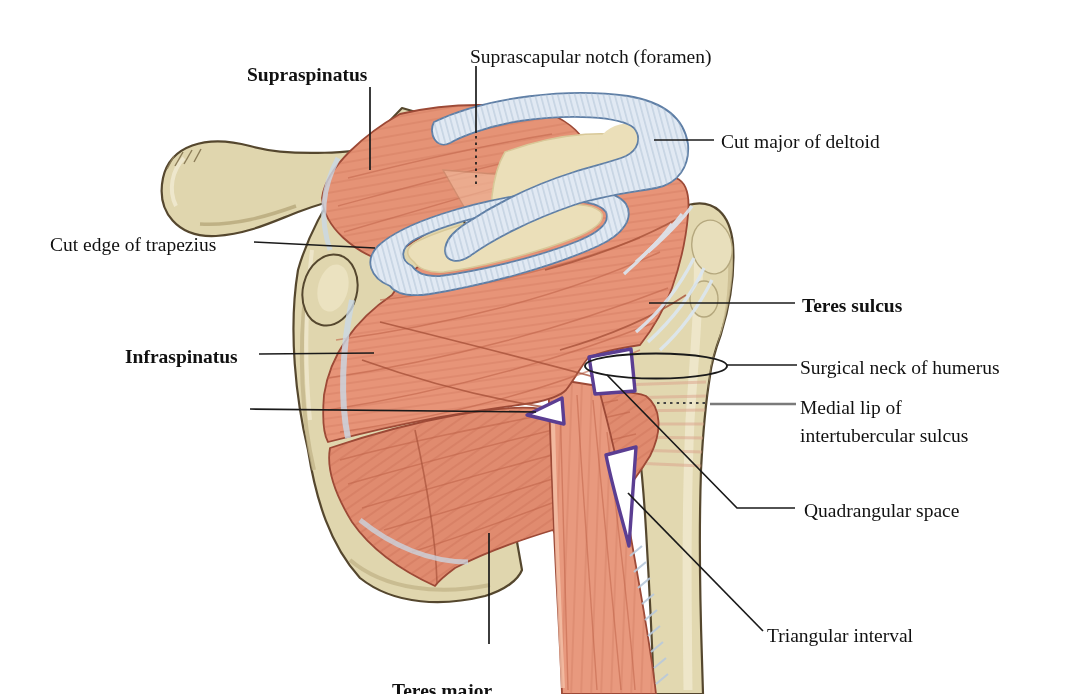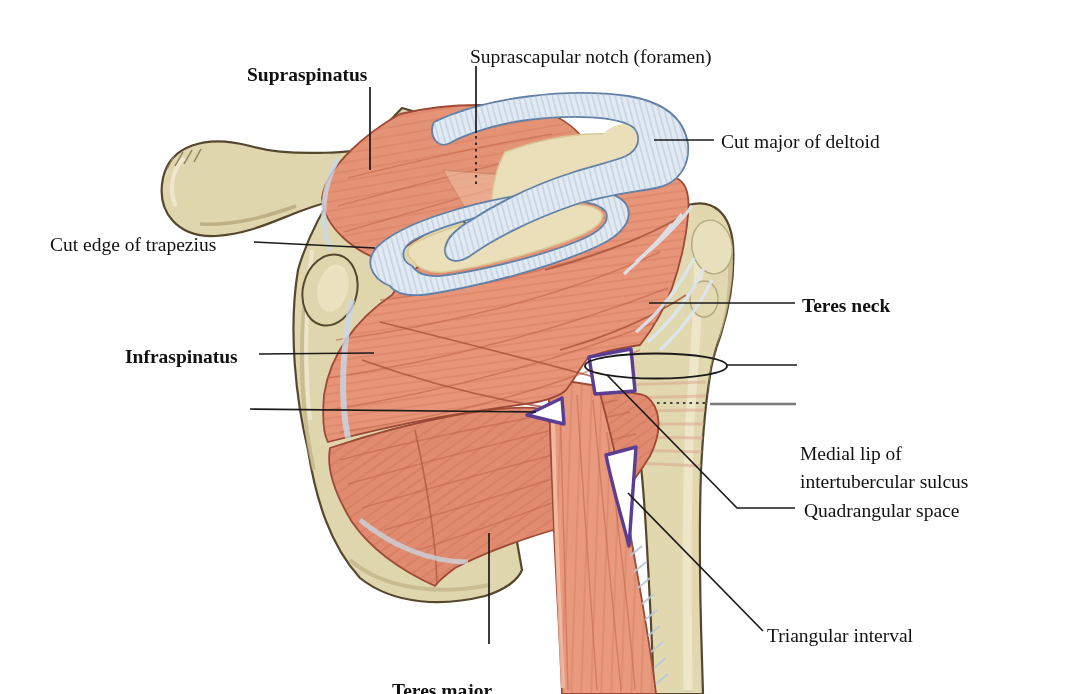--- a/index.html
+++ b/index.html
@@ -6,21 +6,21 @@
   #stage{
     position:relative;width:1082px;height:694px;background:#fff;overflow:hidden;
     font-family:Liberation Serif, serif;
   }
   #art{position:absolute;left:0;top:0;}
   .lbl{
     position:absolute;font-size:19.5px;line-height:23px;color:#111;
     white-space:nowrap;letter-spacing:0;
   }
   .lbl.b{font-weight:700;}
-  .lbl.wrap{white-space:normal;width:215px;line-height:28px;margin-top:46px;}
+  .lbl.wrap{white-space:normal;width:215px;line-height:28px;}
 </style>
 </head>
 <body>
 
 <div id="stage">
 
 <svg id="art" width="1082" height="694" viewBox="0 0 1082 694" xmlns="http://www.w3.org/2000/svg">
   <defs>
     <pattern id="fibH" width="8" height="8" patternUnits="userSpaceOnUse" patternTransform="rotate(82)">
       <line x1="4" y1="0" x2="4" y2="8" stroke="#C1654B" stroke-width="1.1"></line>
@@ -197,20 +197,21 @@
     <path d="M 607,375 L 737,508 L 795,508"></path>
     <path d="M 628,493 L 763,631"></path>
     <path d="M 489,533 L 489,644"></path>
   </g>
 </svg>
 
 <div class="lbl b" style="left:247px;top:63px">Supraspinatus</div>
 <div class="lbl" style="left:470px;top:45px">Suprascapular notch (foramen)</div>
 <div class="lbl" style="left:721px;top:130px">Cut major of deltoid</div>
 <div class="lbl" style="left:50px;top:233px">Cut edge of trapezius</div>
-<div class="lbl b" style="left:802px;top:294px">Teres neck</div>
+<div class="lbl b" style="left:802px;top:294px">Teres sulcus</div>
 <div class="lbl b" style="left:125px;top:345px">Infraspinatus</div>
+<div class="lbl" style="left:800px;top:356px">Surgical neck of humerus</div>
 <div class="lbl wrap" style="left:800px;top:394px">Medial lip of intertubercular sulcus</div>
 <div class="lbl" style="left:804px;top:499px">Quadrangular space</div>
 <div class="lbl" style="left:767px;top:624px">Triangular interval</div>
 <div class="lbl b" style="left:392px;top:679px">Teres major</div>
 
 </div>
 
 </body></html>

